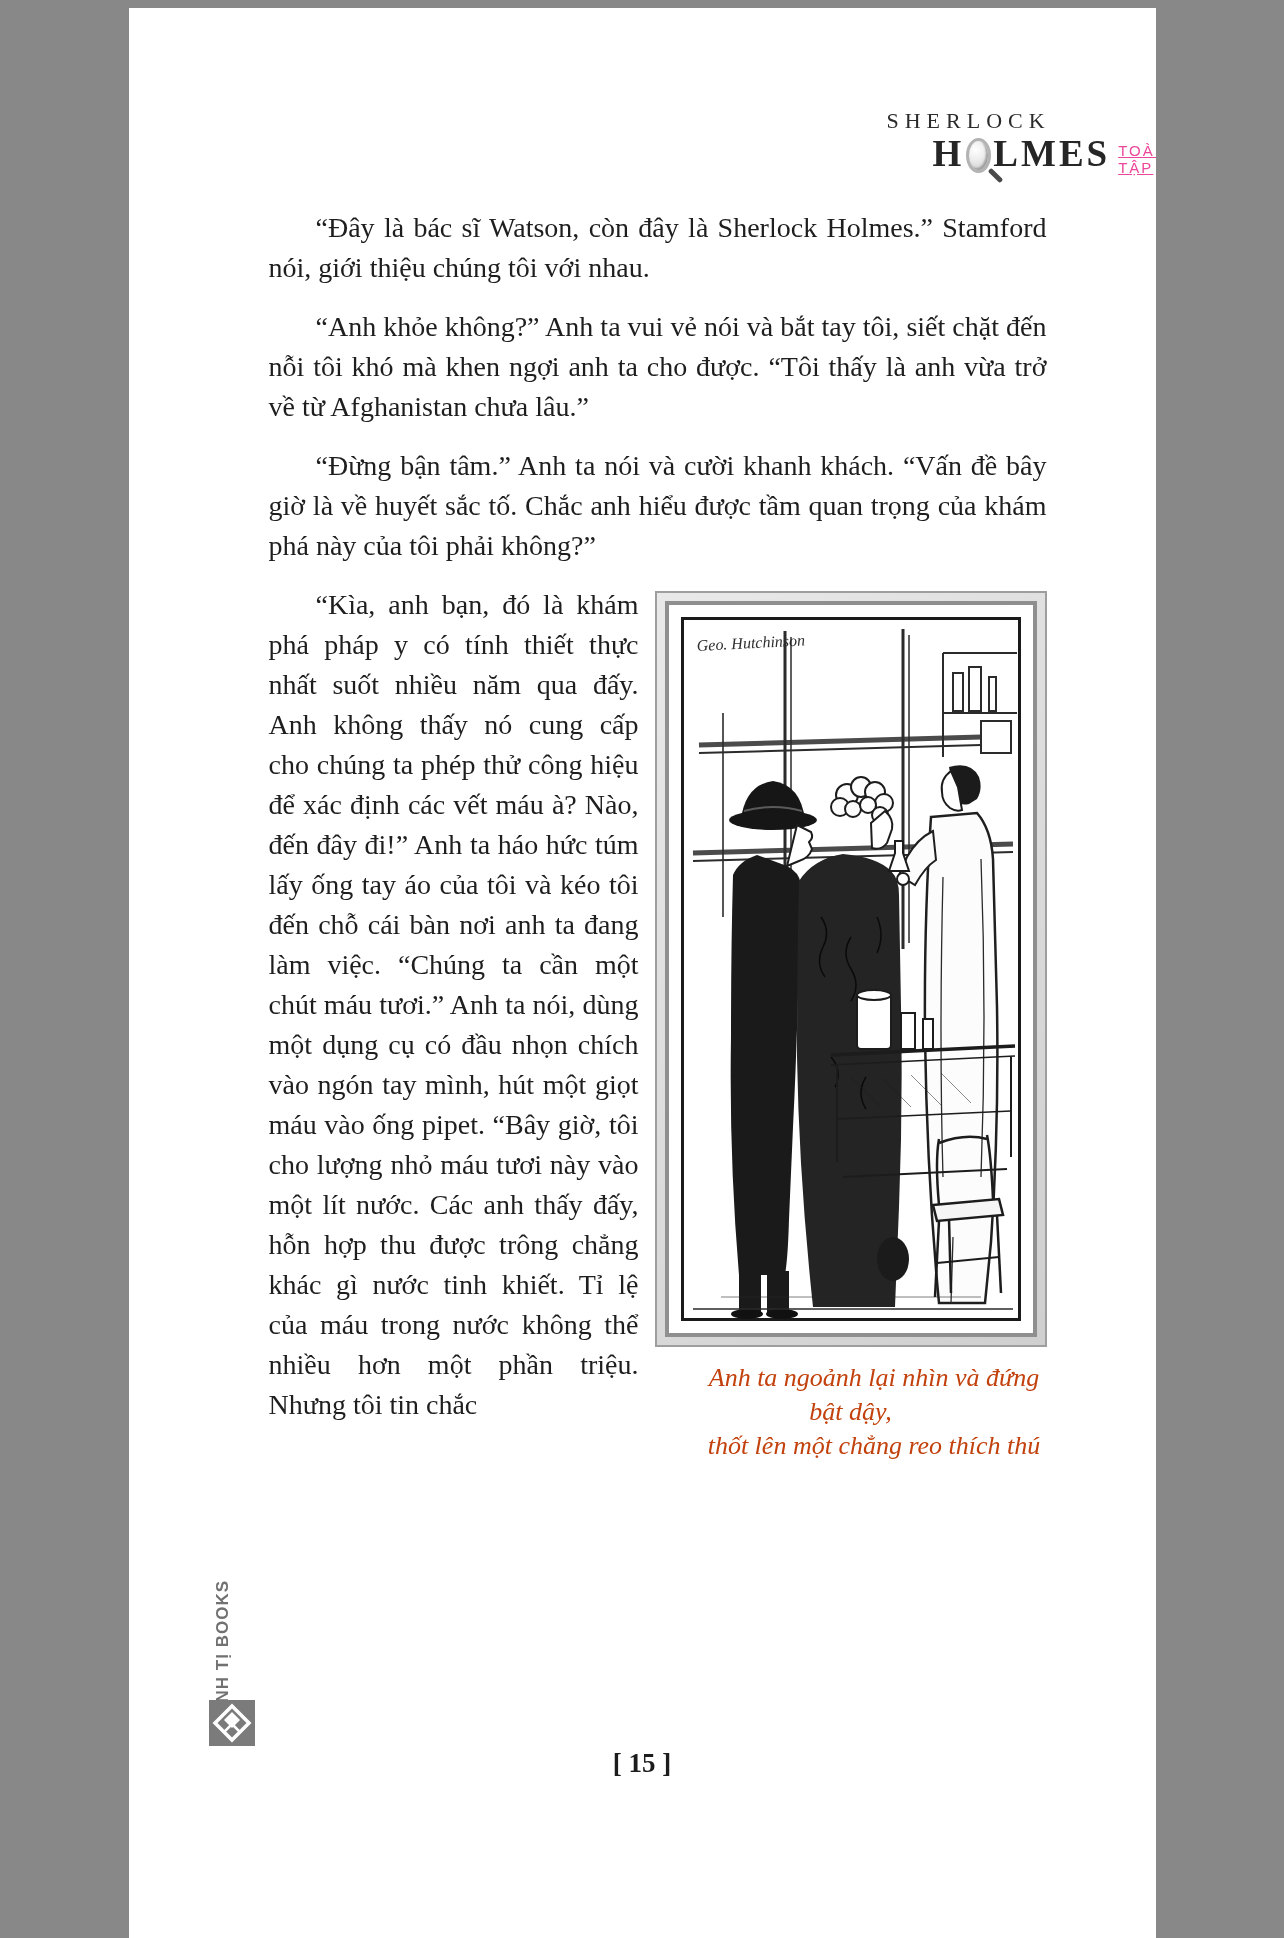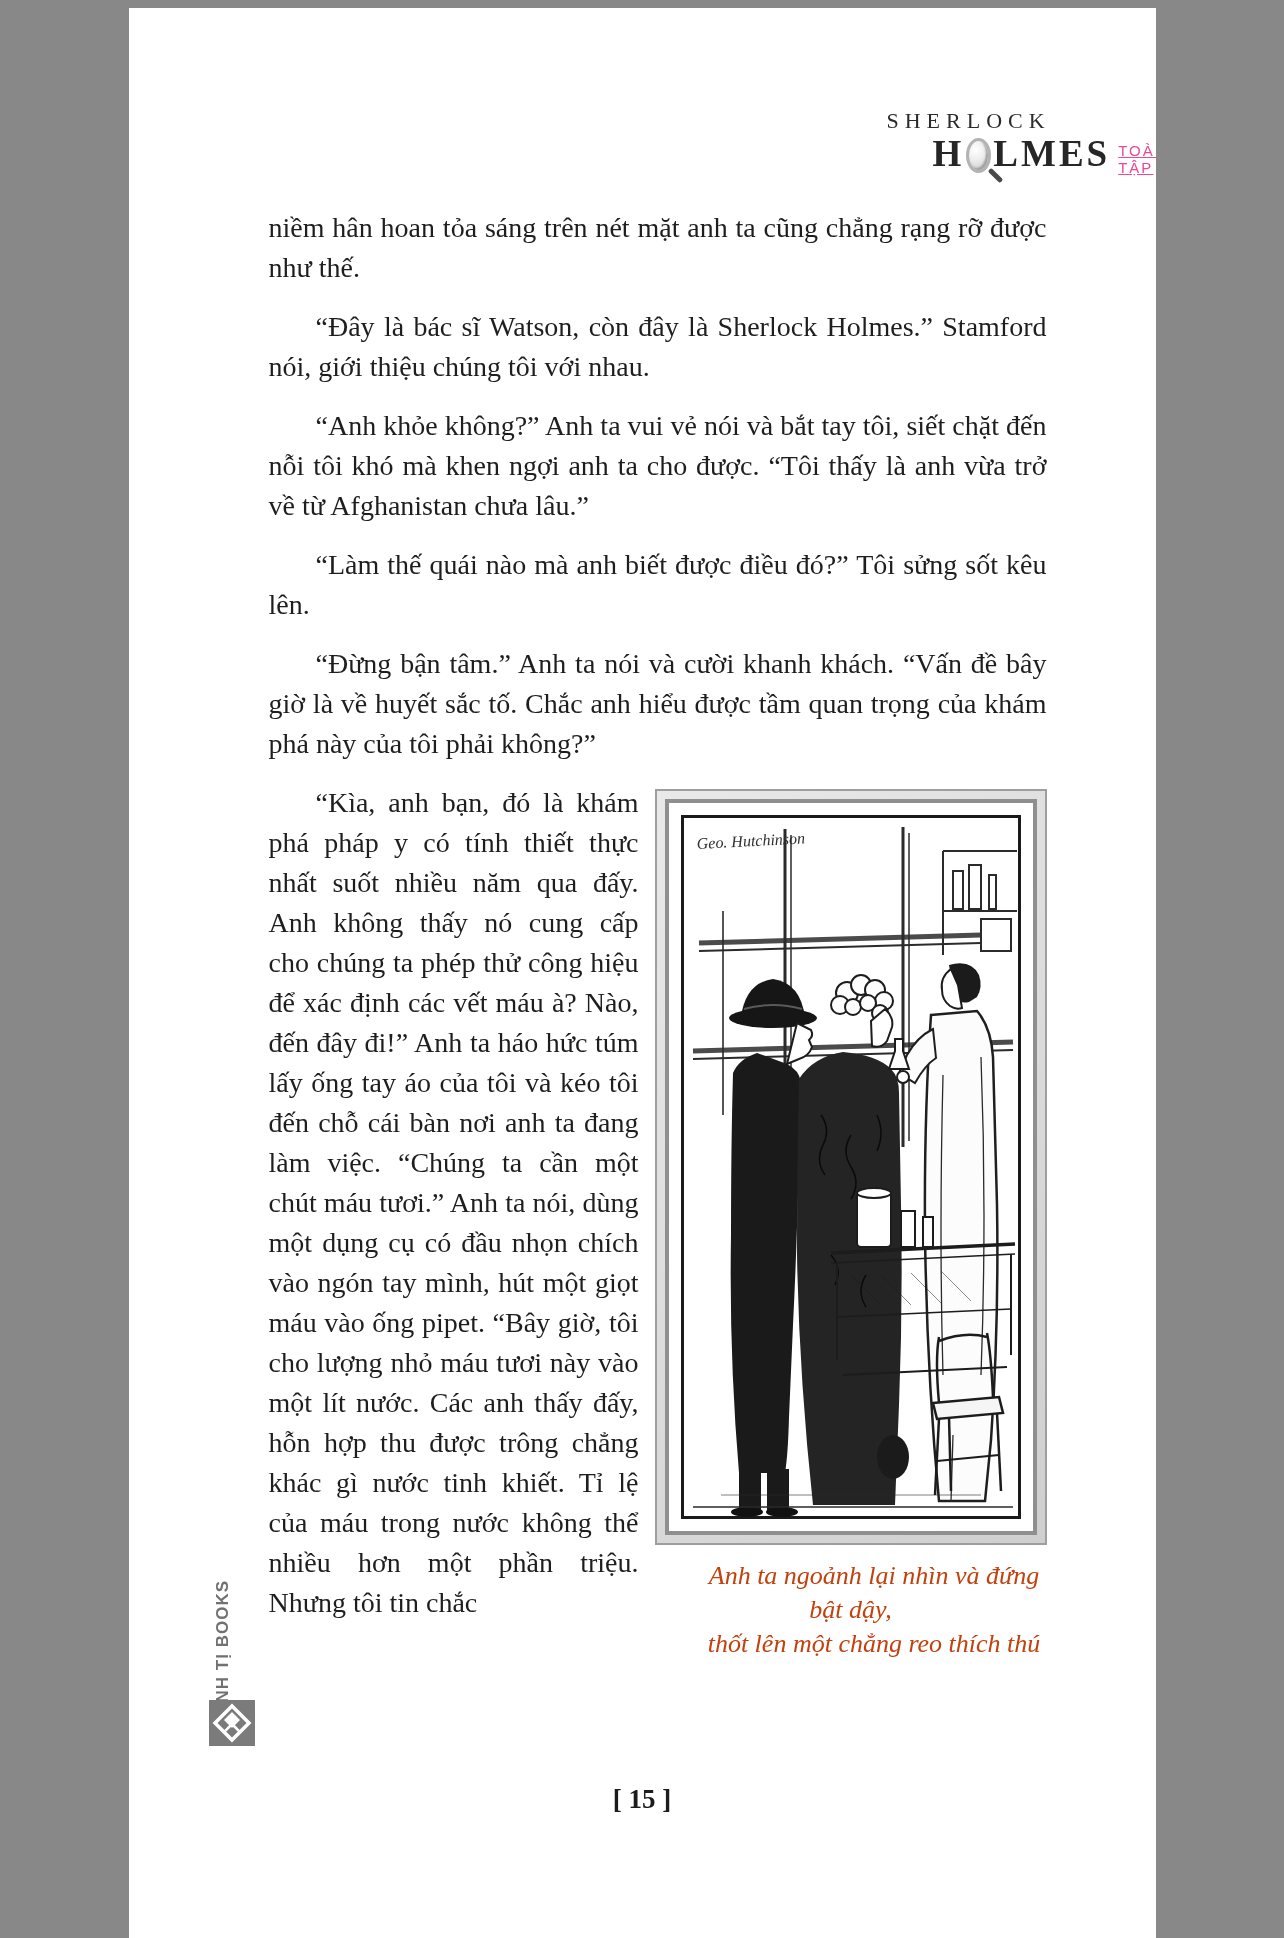--- a/index.html
+++ b/index.html
@@ -62,21 +62,21 @@
   }
   .ill-inner { border:4px solid #8f8f8f; background:#ffffff; padding:12px; }
   .ill-inner svg { display:block; }
   .caption {
     margin-top:14px; text-align:center;
     font-style:italic; font-size:26px; line-height:34px; color:#c2410c;
   }
 
   
   .page-number {
-    position:absolute; top:1776px; left:0; width:100%;
+    position:absolute; top:1740px; left:0; width:100%;
     text-align:center; font-size:27px; font-weight:bold; color:#1c1c1c;
   }
 
   
   .publisher-name {
     position:absolute; left:84px; top:1572px;
     writing-mode:vertical-rl; transform:rotate(180deg);
     font-family:"Liberation Sans", sans-serif;
     font-size:17px; letter-spacing:1px; color:#717171; font-weight:bold;
   }
@@ -109,24 +109,22 @@
       L58 82 Q42 89 30 84 L28 62 Q21 52 20 36 Z"></path>
 
     <path fill="#141414" d="M63 66 L79 75 L77 80 L62 72 Z"></path>
     <path fill="#141414" d="M75 76 Q74 88 83 88 Q90 88 90 79 L85 75 Z"></path>
 
     <circle cx="30" cy="74" r="10" fill="#f2f2f2" stroke="#4d4d4d" stroke-width="3"></circle>
     <path d="M23 81 L14 91" stroke="#4d4d4d" stroke-width="4" stroke-linecap="round"></path>
   </svg>
 
   <div class="content">
-    <p class="no-indent">niềm hân hoan tỏa sáng trên nét mặt anh ta cũng chẳng rạng rỡ được như thế.</p>
     <p>“Đây là bác sĩ Watson, còn đây là Sherlock Holmes.” Stamford nói, giới thiệu chúng tôi với nhau.</p>
     <p>“Anh khỏe không?” Anh ta vui vẻ nói và bắt tay tôi, siết chặt đến nỗi tôi khó mà khen ngợi anh ta cho được. “Tôi thấy là anh vừa trở về từ Afghanistan chưa lâu.”</p>
-    <p>“Làm thế quái nào mà anh biết được điều đó?” Tôi sửng sốt kêu lên.</p>
     <p>“Đừng bận tâm.” Anh ta nói và cười khanh khách. “Vấn đề bây giờ là về huyết sắc tố. Chắc anh hiểu được tầm quan trọng của khám phá này của tôi phải không?”</p>
 
     <p>
       <span class="figure-float">
         <span class="ill-frame" style="display:block">
           <span class="ill-inner" style="display:block">
             <svg width="340" height="704" viewBox="0 0 340 704">
               <rect x="1.5" y="1.5" width="337" height="701" fill="#ffffff" stroke="#1a1a1a" stroke-width="3"></rect>
 
               <text x="16" y="34" font-size="16" font-family="Liberation Serif, serif" font-style="italic" fill="#2f2f2f" transform="rotate(-3 16 34)">Geo. Hutchinson</text>

